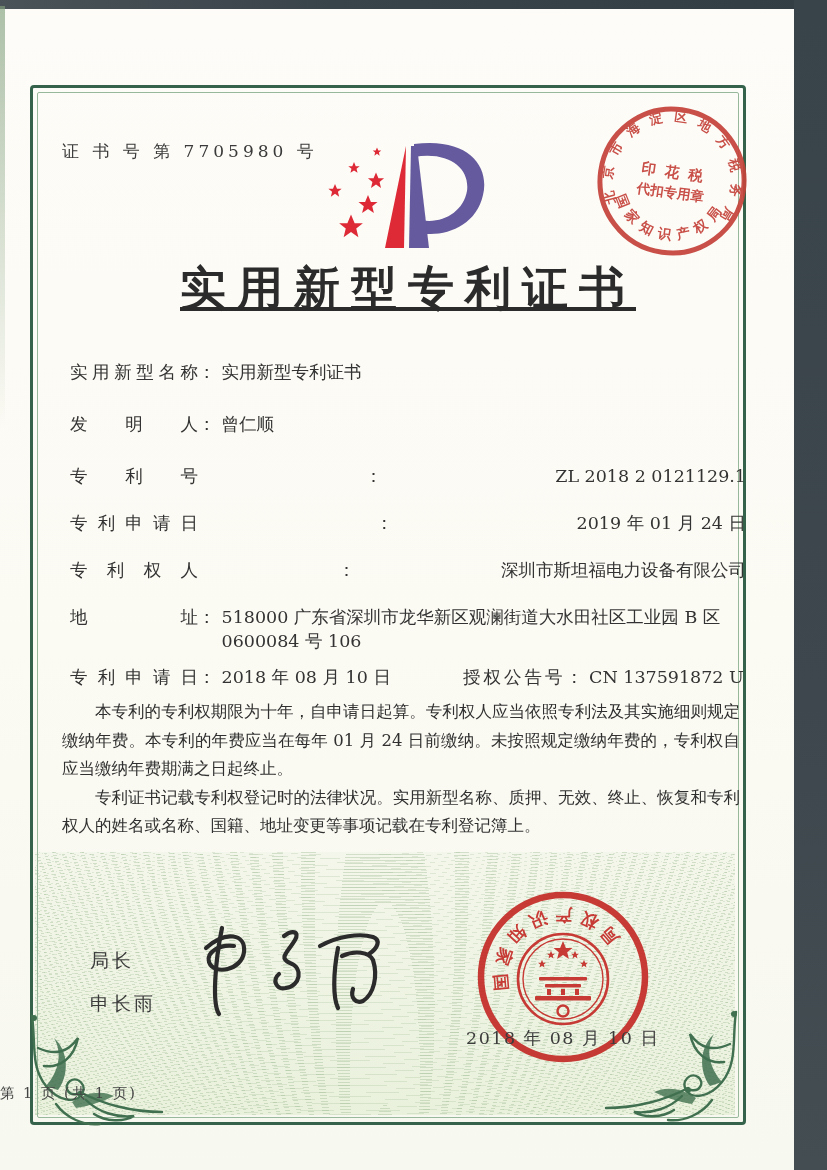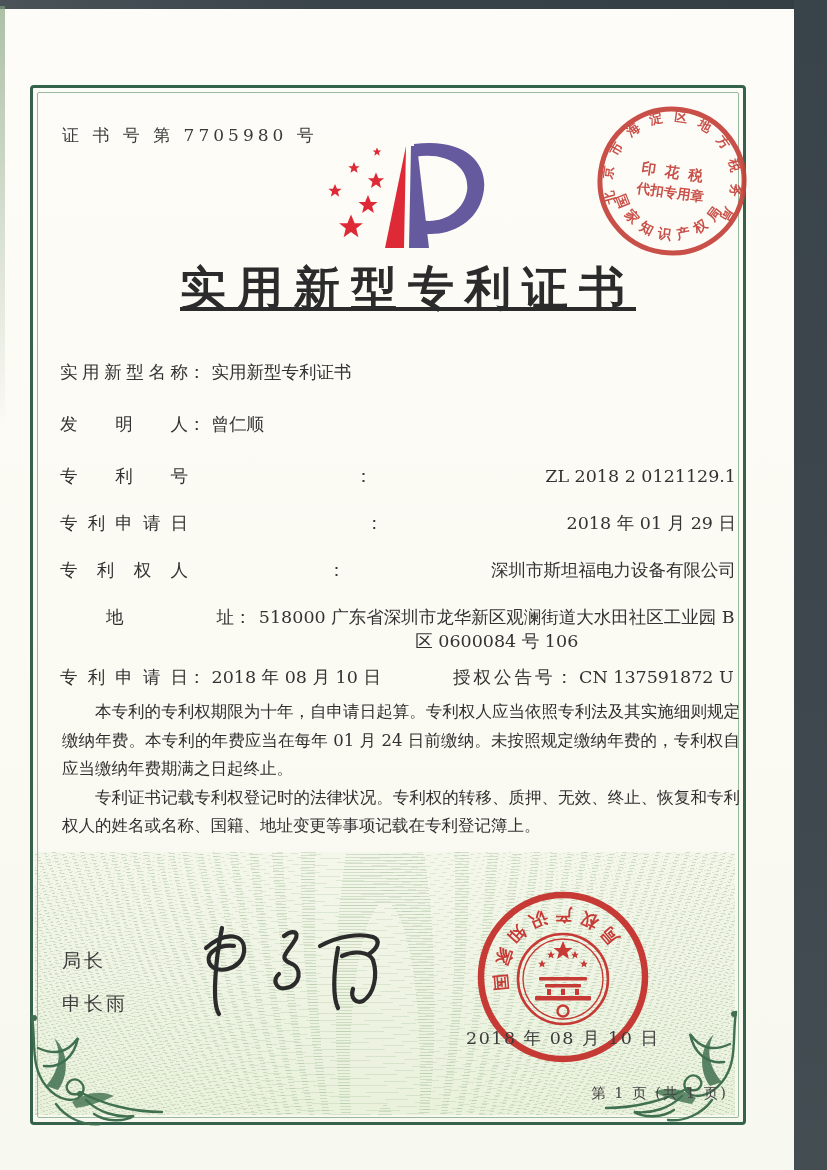--- a/index.html
+++ b/index.html
@@ -13,40 +13,40 @@
   .scan-left{position:absolute;left:0;top:6px;width:5px;height:420px;background:linear-gradient(180deg,rgba(130,160,125,.65),rgba(130,160,125,0));}
   .frame{position:absolute;left:30px;top:85px;width:710px;height:1034px;border:3px solid #35624a;border-radius:4px;}
   .frame-inner{position:absolute;left:4px;top:4px;right:4px;bottom:4px;border:1px solid #97b89a;border-radius:2px;}
   .guilloche{
     position:absolute;left:35px;top:852px;width:700px;height:263px;
     background:
       repeating-radial-gradient(1150px 430px at 50% 150%, rgba(122,162,112,.28) 0 1.1px, rgba(0,0,0,0) 1.1px 8px),
       repeating-radial-gradient(1300px 520px at 45% -55%, rgba(122,162,112,.18) 0 1.1px, rgba(0,0,0,0) 1.1px 9px),
       linear-gradient(180deg, rgba(233,241,221,.35), rgba(224,236,207,.6));
   }
-  .cert-no{position:absolute;left:62px;top:124px;font-size:17px;letter-spacing:4px;color:#3a3a3a;}
+  .cert-no{position:absolute;left:62px;top:140px;font-size:17px;letter-spacing:4px;color:#3a3a3a;}
   .title{position:absolute;left:30px;top:258px;width:756px;text-align:center;font-size:46px;font-weight:700;letter-spacing:11px;color:#2b2b2b;text-decoration:underline;}
-  .fields{position:absolute;left:60px;top:360px;width:676px;font-size:17.5px;line-height:24px;color:#333;}
+  .fields{position:absolute;left:70px;top:360px;width:676px;font-size:17.5px;line-height:24px;color:#333;}
   .frow{display:flex;margin-bottom:28px;position:relative;}
   .frow.tight{margin-bottom:23px;justify-content:space-between;}
-  .frow.addr{margin-bottom:12px;margin-left:46px;}
+  .frow.addr{margin-bottom:12px;}
   .flabel{display:inline-block;width:128px;text-align-last:justify;text-align:justify;flex:0 0 128px;}
   .fcolon{flex:0 0 auto;}
   .fvalue{margin-left:6px;max-width:520px;}
   .grant-no{position:absolute;left:393px;top:0;display:flex;}
   .grant-no .flabel2{letter-spacing:3px;}
   .body-text{position:absolute;left:62px;top:698px;width:678px;font-size:16.5px;line-height:28.5px;text-align:justify;color:#303030;}
   .body-text p{margin:0;text-indent:2em;}
-  .director{position:absolute;left:62px;top:948px;font-family:"DejaVu Sans","Liberation Sans",sans-serif;font-size:19px;color:#3b3b3b;letter-spacing:3px;}
+  .director{position:absolute;left:90px;top:948px;font-family:"DejaVu Sans","Liberation Sans",sans-serif;font-size:19px;color:#3b3b3b;letter-spacing:3px;}
   .director div{margin-bottom:17px;}
   .signature{position:absolute;left:192px;top:912px;}
   .tax-stamp{position:absolute;left:587px;top:96px;transform:rotate(8deg);opacity:.93;}
   .seal{position:absolute;left:473px;top:887px;opacity:.95;}
   .seal-date{position:absolute;left:466px;top:1026px;font-size:17.5px;letter-spacing:1.5px;color:#3c3c3c;z-index:5;}
-  .footer{position:absolute;left:16px;top:1084px;width:712px;text-align:right;font-size:14.5px;letter-spacing:2px;color:#444;}
+  .footer{position:absolute;left:0;top:1084px;width:712px;text-align:left;font-size:14.5px;letter-spacing:2px;color:#444;}
   .stamp-red{fill:#c5443c;}
   .seal-red{fill:#c5312c;}
   svg text{font-family:"DejaVu Serif","Liberation Serif",serif;}
 </style>
 </head>
 <body>
 
 <div class="stage">
 
   <div class="guilloche"></div>
@@ -148,47 +148,47 @@
       <span class="fvalue">曾仁顺</span>
     </div>
     <div class="frow tight">
       <span class="flabel">专利号</span>
         <span class="fcolon">：</span>
       <span class="fvalue">ZL 2018 2 0121129.1</span>
     </div>
     <div class="frow tight">
       <span class="flabel">专利申请日</span>
         <span class="fcolon">：</span>
-      <span class="fvalue">2018 年 01 月 29 日</span>
+      <span class="fvalue">2019 年 01 月 24 日</span>
     </div>
     <div class="frow tight">
       <span class="flabel">专利权人</span>
         <span class="fcolon">：</span>
       <span class="fvalue">深圳市斯坦福电力设备有限公司</span>
     </div>
     <div class="frow addr">
       <span class="flabel">地址</span>
         <span class="fcolon">：</span>
-      <span class="fvalue" style="width:520px;text-align:center;">518000 广东省深圳市龙华新区观澜街道大水田社区工业园 B 区 0600084 号 106</span>
+      <span class="fvalue" style="width:520px;">518000 广东省深圳市龙华新区观澜街道大水田社区工业园 B 区 0600084 号 106</span>
     </div>
     <div class="frow">
       <span class="flabel">专利申请日</span>
         <span class="fcolon">：</span>
       <span class="fvalue">2018 年 08 月 10 日</span>
       <span class="grant-no">
         <span class="flabel2">授权公告号</span>
           <span>：</span>
         <span class="fvalue">CN 137591872 U</span>
       </span>
     </div>
   </div>
 
   <div class="body-text">
     <p>本专利的专利权期限为十年，自申请日起算。专利权人应当依照专利法及其实施细则规定缴纳年费。本专利的年费应当在每年 01 月 24 日前缴纳。未按照规定缴纳年费的，专利权自应当缴纳年费期满之日起终止。</p>
-    <p>专利证书记载专利权登记时的法律状况。专利权的转移、质押、无效、终止、恢复和专利权人的姓名或名称、国籍、地址变更等事项记载在专利登记簿上。</p>
+    <p>专利证书记载专利权登记时的法律状况。实用新型名称、质押、无效、终止、恢复和专利权人的姓名或名称、国籍、地址变更等事项记载在专利登记簿上。</p>
   </div>
 
   <div class="director">
     <div>局长</div>
     <div>申长雨</div>
   </div>
 
   <svg class="signature" width="210" height="120" viewBox="0 0 210 120">
     <g stroke="#2b2b2b" stroke-width="4.2" fill="none" stroke-linecap="round" stroke-linejoin="round">
       <path d="M30,16 C23,50 20,92 27,102"></path>

